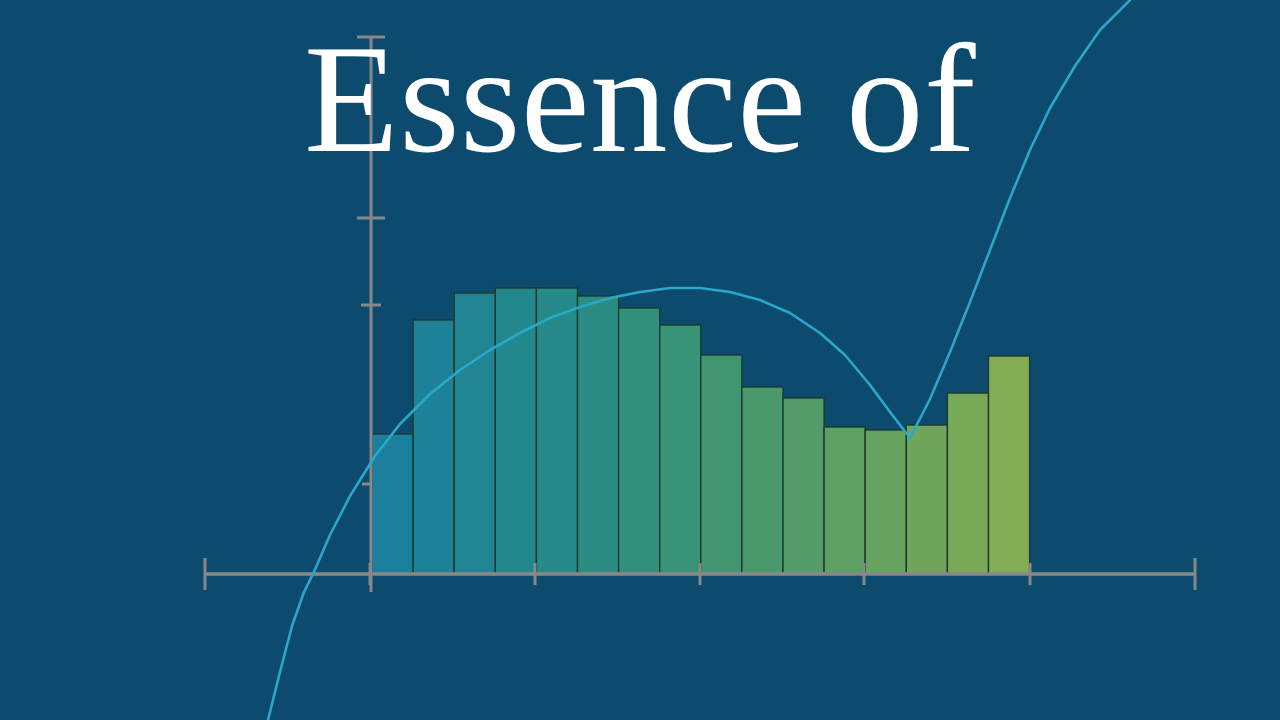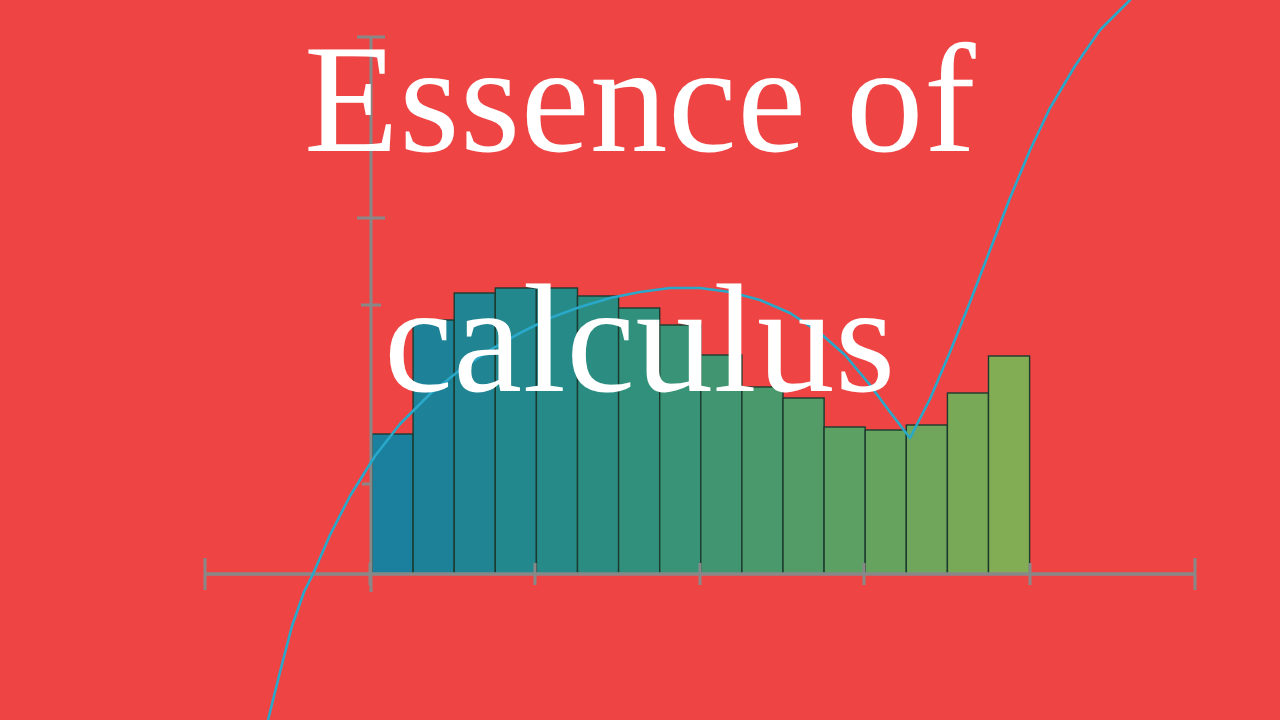--- a/index.html
+++ b/index.html
@@ -5,21 +5,21 @@
 <style>
   html, body {
     margin: 0;
     padding: 0;
     background: #000000;
   }
   #stage {
     position: relative;
     width: 1280px;
     height: 720px;
-    background: #ef4444;
+    background: #0c4a6e;
     overflow: hidden;
     font-family: "Liberation Serif", "DejaVu Serif", serif;
   }
   #plot-svg {
     position: absolute;
     left: 0;
     top: 0;
     width: 1280px;
     height: 720px;
   }
@@ -95,16 +95,15 @@
         <line x1="361" y1="305" x2="381" y2="305" stroke="#888888" stroke-width="3"></line>
         <line x1="362" y1="484" x2="371" y2="484" stroke="#888888" stroke-width="3"></line>
       </g>
     <g id="curve-group">
         <path d="M268,720 L280,672 L292,626 L304,592 L313,574 L330,535 L350,496 L375,456 L400,424 L430,394 L460,370 L490,350 L520,333 L550,318 L580,307 L610,298 L640,292 L670,288 L700,288 L730,292 L760,300 L790,313 L820,333 L845,355 L870,385 L890,412 L910,438 L930,399 L950,352 L970,302 L990,250 L1010,198 L1030,150 L1050,108 L1075,66 L1100,30 L1130,0" fill="none" stroke="#29a8c9" stroke-width="2.6" stroke-linecap="round" stroke-linejoin="round"></path>
       </g>
   </svg>
 
   <div id="title-block">
     <div class="title-line" id="title-line-1">Essence of</div>
-    <div class="title-line" id="title-line-2">calculus</div>
   </div>
 
 </div>
 
 </body></html>

